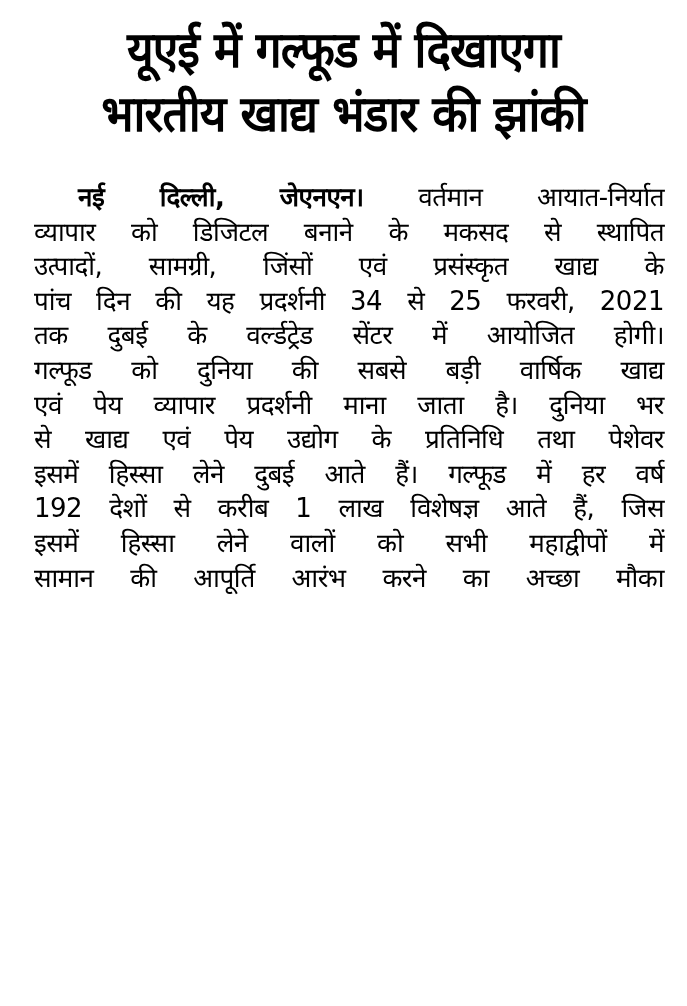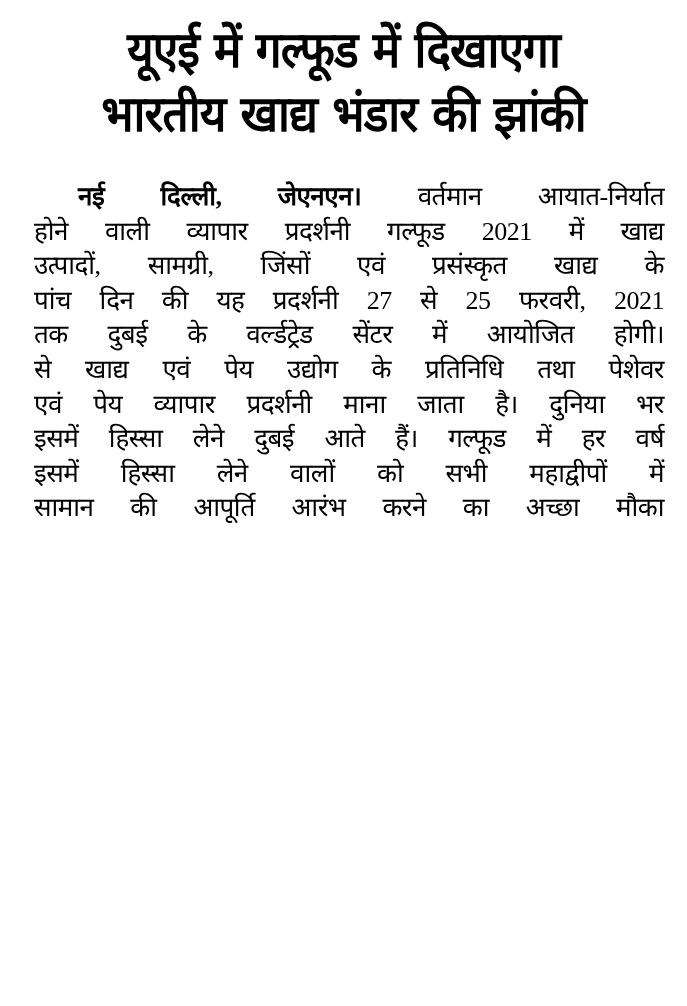--- a/index.html
+++ b/index.html
@@ -40,21 +40,20 @@
     }
     .body-line {
       display: block;
       font-size: 26px;
       line-height: 34.6px;
       height: 34.6px;
       white-space: nowrap;
       text-align: justify;
       text-align-last: justify;
       letter-spacing: -0.5px;
-      font-family: Liberation Serif, serif;
     }
     .body-line.first {
       padding-left: 44px;
     }
     .body-line.last {
       text-align-last: left;
     }
     .dateline {
       font-weight: bold;
     }
@@ -62,22 +61,24 @@
 </head>
 <body>
 
 <div class="headline">
   <span class="headline-line">यूएई में गल्फूड में दिखाएगा</span>
   <span class="headline-line">भारतीय खाद्य भंडार की झांकी</span>
 </div>
 
 <div class="body-text">
   <span class="body-line first"><span class="dateline">नई दिल्ली, जेएनएन।</span><span> वर्तमान आयात-निर्यात</span></span>
-  <span class="body-line">होने वाली व्यापार प्रदर्शनी गल्फूड 2021 में खाद्य</span>
+  <span class="body-line">व्यापार को डिजिटल बनाने के मकसद से स्थापित</span>
   <span class="body-line">उत्पादों, सामग्री, जिंसों एवं प्रसंस्कृत खाद्य के</span>
-  <span class="body-line">पांच दिन की यह प्रदर्शनी 27 से 25 फरवरी, 2021</span>
+  <span class="body-line">पांच दिन की यह प्रदर्शनी 34 से 25 फरवरी, 2021</span>
   <span class="body-line">तक दुबई के वर्ल्डट्रेड सेंटर में आयोजित होगी।</span>
+  <span class="body-line">गल्फूड को दुनिया की सबसे बड़ी वार्षिक खाद्य</span>
+  <span class="body-line">एवं पेय व्यापार प्रदर्शनी माना जाता है। दुनिया भर</span>
   <span class="body-line">से खाद्य एवं पेय उद्योग के प्रतिनिधि तथा पेशेवर</span>
-  <span class="body-line">एवं पेय व्यापार प्रदर्शनी माना जाता है। दुनिया भर</span>
   <span class="body-line">इसमें हिस्सा लेने दुबई आते हैं। गल्फूड में हर वर्ष</span>
+  <span class="body-line">192 देशों से करीब 1 लाख विशेषज्ञ आते हैं, जिस</span>
   <span class="body-line">इसमें हिस्सा लेने वालों को सभी महाद्वीपों में</span>
   <span class="body-line">सामान की आपूर्ति आरंभ करने का अच्छा मौका</span>
 </div>
 
 </body></html>

